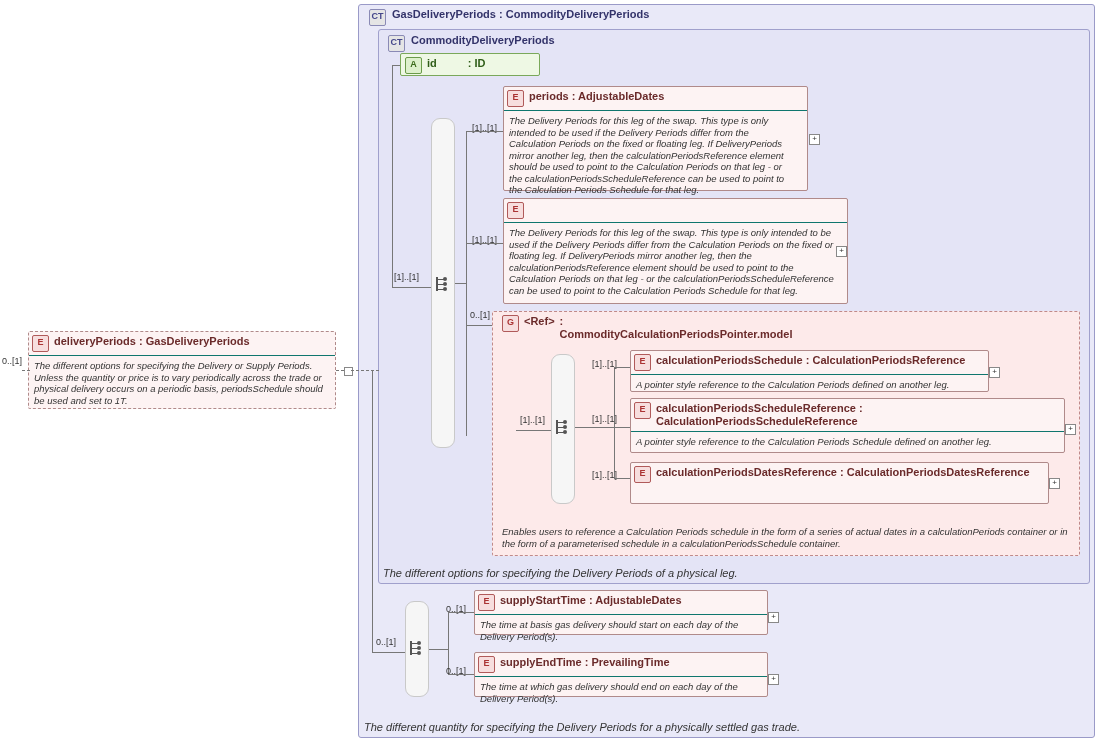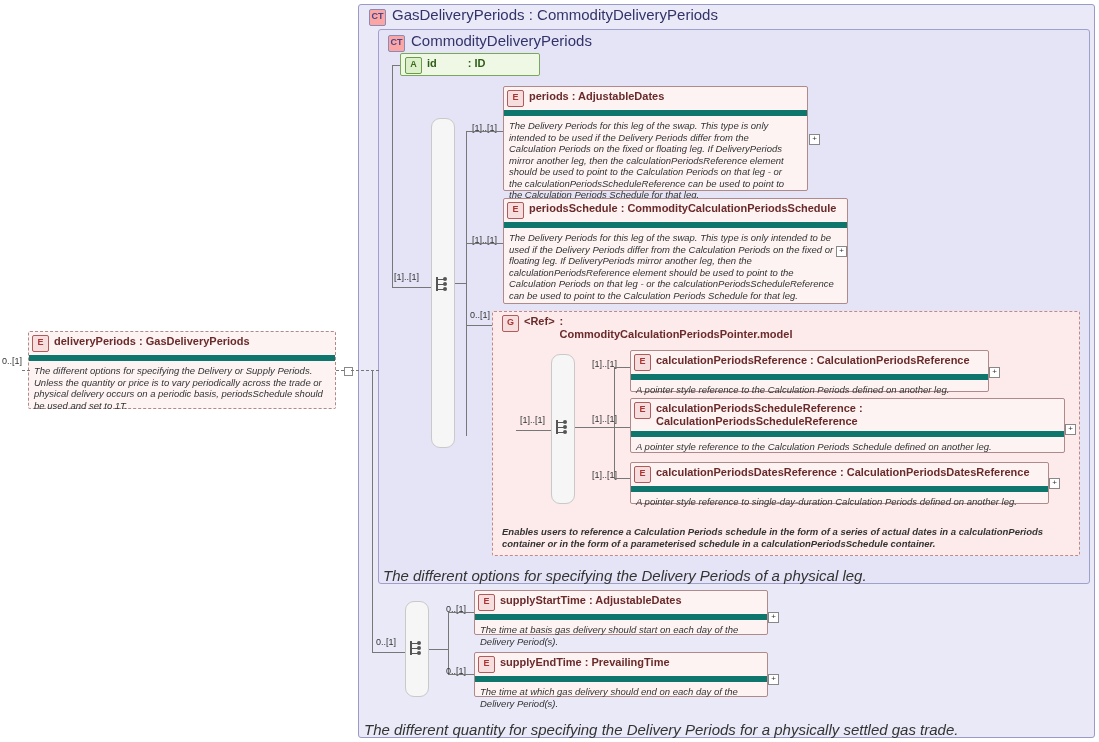--- a/index.html
+++ b/index.html
@@ -53,33 +53,33 @@
     background: #ddf0cc;
     color: #3a6a1a;
   }
   .badge.grp {
     border-color: #b05a5a;
     background: #f7dede;
     color: #a33;
   }
   .badge.ct {
     border-color: #8a8ab5;
-    background: #fca5a5;
+    background: #e5e5e5;
     color: #44468a;
     margin-top: 6px;
   }
   .title {
     font-size: 11px;
     color: #6a2a2a;
     font-weight: bold;
     line-height: 13px;
     padding-top: 0px;
   }
   .desc {
-    border-top: 6px solid #0f766e;
+    border-top: 1px solid #0f766e;
     padding: 4px 5px 5px 5px;
     font-style: italic;
     font-size: 9.5px;
     line-height: 11.5px;
     color: #333;
   }
 
   
   .node.attrnode {
     border: 1px solid #7aa85a;
@@ -114,28 +114,28 @@
     background: #e4e4f6;
     border-color: #a0a0cc;
   }
   .ct-head {
     display: flex;
     align-items: center;
     gap: 6px;
     padding: 3px 5px;
   }
   .ct-title {
-    font-size: 15px;
+    font-size: 11px;
     color: #33336a;
-    font-weight: normal;
+    font-weight: bold;
   }
   .ctnote {
     position: absolute;
     font-style: italic;
-    font-size: 15px;
+    font-size: 11px;
     color: #333;
   }
 
   
   .compositor {
     border: 1px solid #c9c9c9;
     background: #f6f6f6;
     border-radius: 9px;
   }
   .seqicon {
@@ -266,59 +266,58 @@
     </div>
     <div class="desc" style="padding-right:14px;">The Delivery Periods for this leg of the swap. This type is only intended to be used if the Delivery Periods differ from the Calculation Periods on the fixed or floating leg. If DeliveryPeriods mirror another leg, then the calculationPeriodsReference element should be used to point to the Calculation Periods on that leg - or the calculationPeriodsScheduleReference can be used to point to the Calculation Periods Schedule for that leg.</div>
   </div>
   <div class="occ" style="left:472px; top:123px;">[1]..[1]</div>
   <div class="hline" style="left:466px; top:131px; width:37px;"></div>
   <div class="plus" style="left:809px; top:134px;">+</div>
 
   <div class="abs node" style="left:503px; top:198px; width:345px; height:106px;">
     <div class="node-head">
       <span class="badge">E</span>
-      <span class="title">periodsSchedule  :  CommodityCalculationPeriodsSchedule</span>
     </div>
     <div class="desc">The Delivery Periods for this leg of the swap. This type is only intended to be used if the Delivery Periods differ from the Calculation Periods on the fixed or floating leg. If DeliveryPeriods mirror another leg, then the calculationPeriodsReference element should be used to point to the Calculation Periods on that leg - or the calculationPeriodsScheduleReference can be used to point to the Calculation Periods Schedule for that leg.</div>
   </div>
   <div class="occ" style="left:472px; top:235px;">[1]..[1]</div>
   <div class="hline" style="left:466px; top:243px; width:37px;"></div>
   <div class="plus" style="left:836px; top:246px;">+</div>
 
   <div class="abs grpbox" style="left:492px; top:311px; width:588px; height:245px;">
   </div>
   <div class="abs grphead" style="left:502px; top:315px; width:420px; display:flex; gap:5px; align-items:flex-start;">
     <span class="badge grp">G</span>
     <span class="title" style="color:#6a2a2a;">&lt;Ref&gt;</span>
     <span class="title" style="max-width:230px;">: CommodityCalculationPeriodsPointer.model</span>
   </div>
   <div class="occ" style="left:470px; top:310px;">0..[1]</div>
   <div class="hline" style="left:466px; top:325px; width:26px;"></div>
-  <div class="grpnote" style="left:502px; top:526px; width:568px;font-weight:bold;">Enables users to reference a Calculation Periods schedule in the form of a series of actual dates in a calculationPeriods container or in the form of a parameterised schedule in a calculationPeriodsSchedule container.</div>
+  <div class="grpnote" style="left:502px; top:526px; width:568px;">Enables users to reference a Calculation Periods schedule in the form of a series of actual dates in a calculationPeriods container or in the form of a parameterised schedule in a calculationPeriodsSchedule container.</div>
 
   <div class="abs compositor" style="left:551px; top:354px; width:24px; height:150px;"></div>
   <div class="seqicon" style="left:556px; top:419px;">
     <span class="bar"></span>
     <span class="ln" style="top:3px;"></span>
     <span class="ln" style="top:8px;"></span>
     <span class="ln" style="top:13px;"></span>
     <span class="dot" style="top:1px;"></span>
     <span class="dot" style="top:6px;"></span>
     <span class="dot" style="top:11px;"></span>
   </div>
   <div class="occ" style="left:520px; top:415px;">[1]..[1]</div>
   <div class="hline" style="left:516px; top:430px; width:35px;"></div>
 
   <div class="vline" style="left:614px; top:367px; height:111px;"></div>
   <div class="hline" style="left:575px; top:427px; width:39px;"></div>
 
   <div class="abs node" style="left:630px; top:350px; width:359px; height:42px;">
     <div class="node-head">
       <span class="badge">E</span>
-      <span class="title">calculationPeriodsReference  :  CalculationPeriodsReference</span>
+      <span class="title">calculationPeriodsSchedule  :  CalculationPeriodsReference</span>
     </div>
     <div class="desc">A pointer style reference to the Calculation Periods defined on another leg.</div>
   </div>
   <div class="occ" style="left:592px; top:359px;">[1]..[1]</div>
   <div class="hline" style="left:614px; top:367px; width:16px;"></div>
   <div class="plus" style="left:989px; top:367px;">+</div>
 
   <div class="abs node" style="left:630px; top:398px; width:435px; height:55px;">
     <div class="node-head">
       <span class="badge">E</span>
@@ -328,21 +327,20 @@
   </div>
   <div class="occ" style="left:592px; top:414px;">[1]..[1]</div>
   <div class="hline" style="left:614px; top:427px; width:16px;"></div>
   <div class="plus" style="left:1065px; top:424px;">+</div>
 
   <div class="abs node" style="left:630px; top:462px; width:419px; height:42px;">
     <div class="node-head">
       <span class="badge">E</span>
       <span class="title">calculationPeriodsDatesReference  :  CalculationPeriodsDatesReference</span>
     </div>
-    <div class="desc">A pointer style reference to single-day-duration Calculation Periods defined on another leg.</div>
   </div>
   <div class="occ" style="left:592px; top:470px;">[1]..[1]</div>
   <div class="hline" style="left:614px; top:478px; width:16px;"></div>
   <div class="plus" style="left:1049px; top:478px;">+</div>
 
   <div class="abs compositor" style="left:405px; top:601px; width:24px; height:96px;"></div>
   <div class="seqicon" style="left:410px; top:640px;">
     <span class="bar"></span>
     <span class="ln" style="top:3px;"></span>
     <span class="ln" style="top:8px;"></span>

